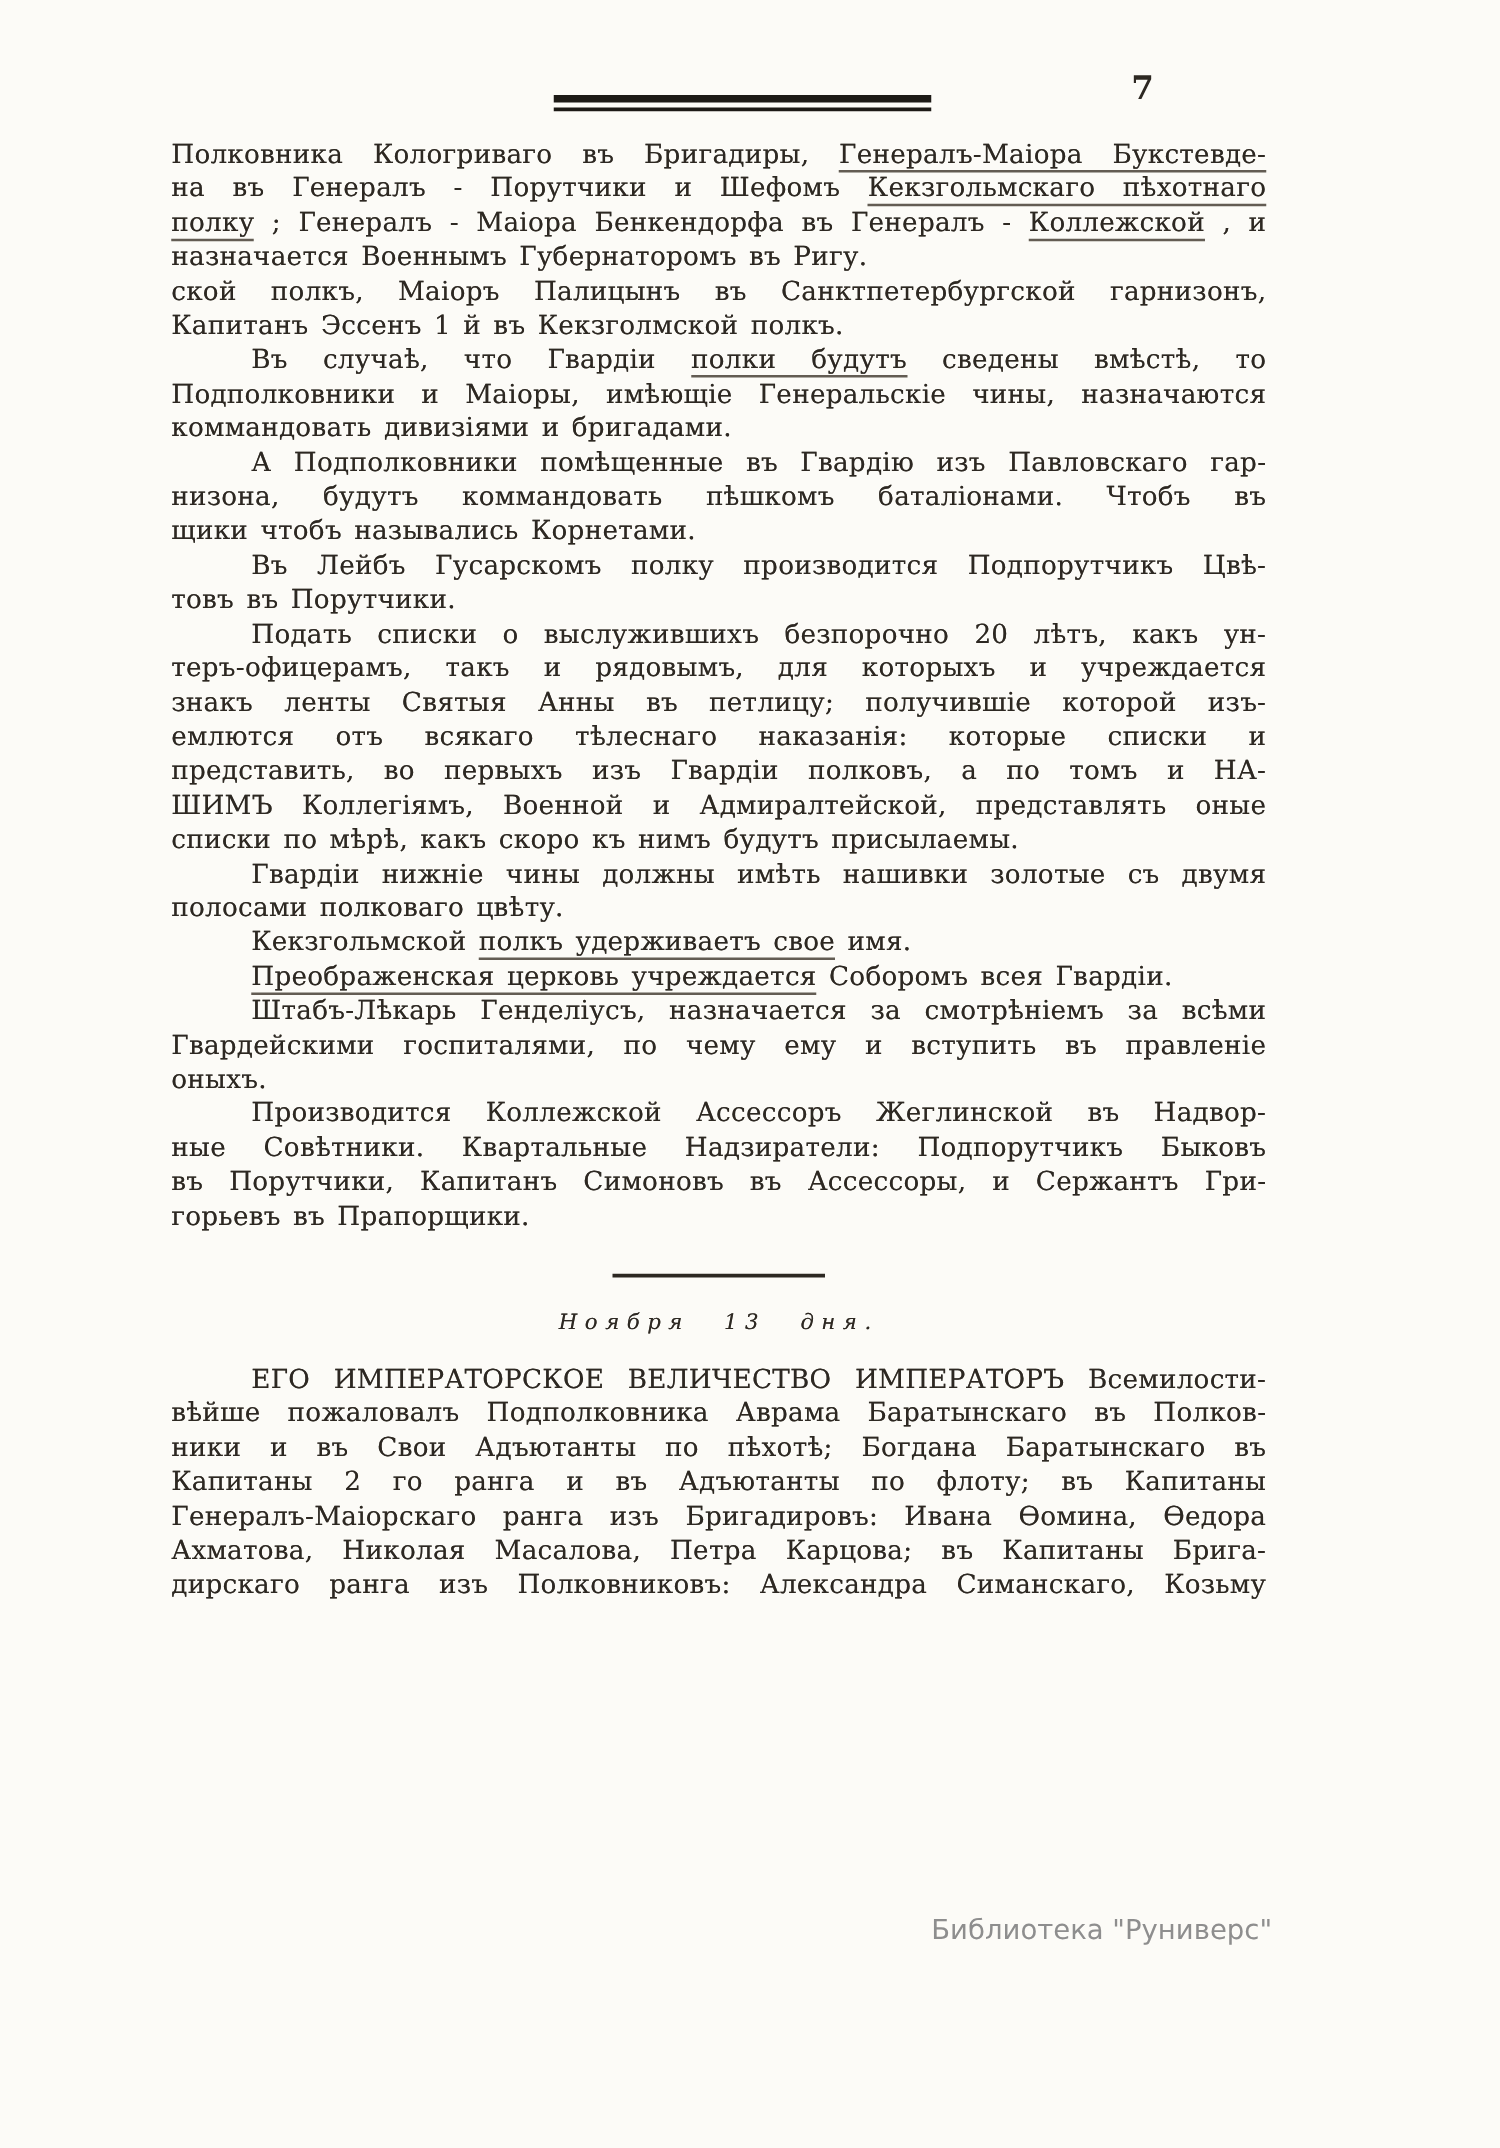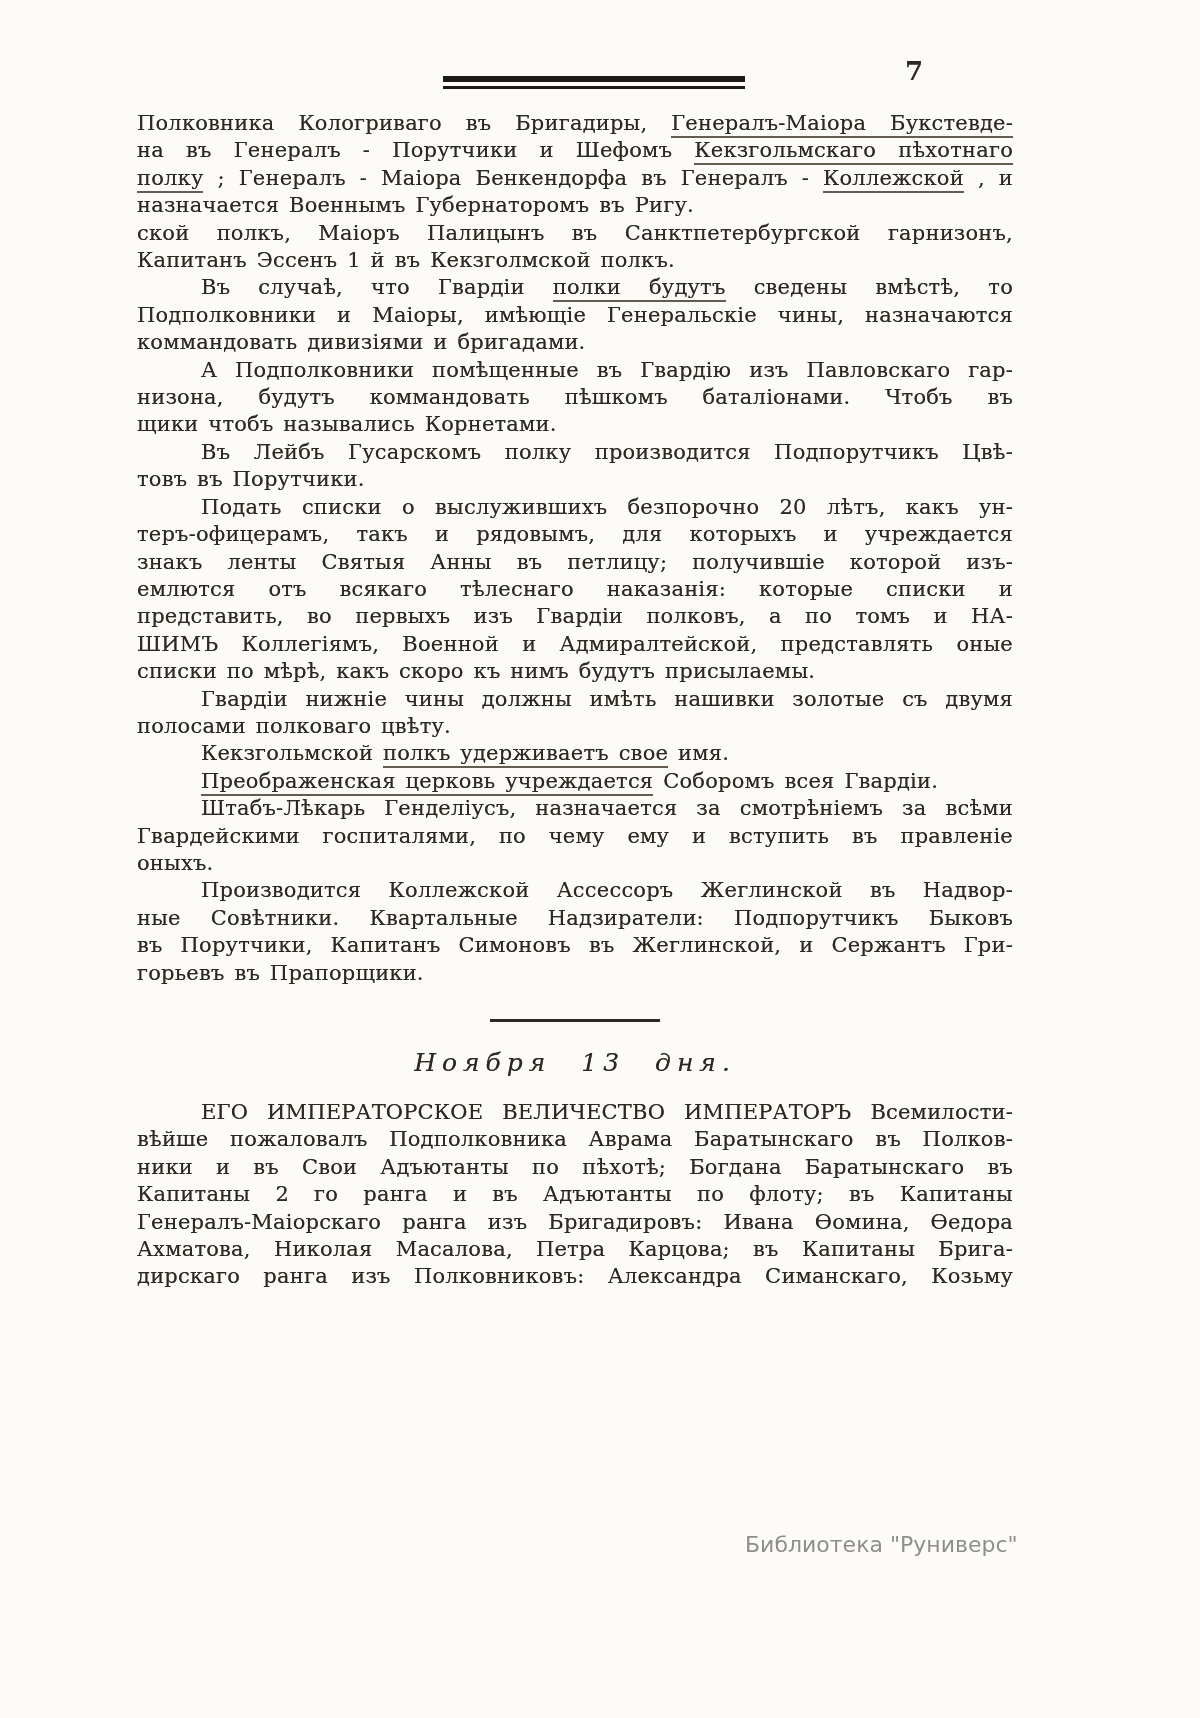--- a/index.html
+++ b/index.html
@@ -59,21 +59,21 @@
   .divider {
     width: 170px;
     height: 0;
     border-top: 3px solid #2d2822;
     margin: 32px auto 0 auto;
   }
   .date-heading {
     margin-top: 26px;
     text-align: center;
     font-style: italic;
-    font-size: 25px;
+    font-size: 17px;
     letter-spacing: 6px;
     word-spacing: 16px;
   }
   .section2 { margin-top: 22px; }
   .watermark {
     position: absolute;
     left: 745px;
     top: 1532px;
     font-family: "DejaVu Sans", "Liberation Sans", sans-serif;
     font-size: 22px;
@@ -113,21 +113,21 @@
         <div class="line last"><span>списки по мѣрѣ, какъ скоро къ нимъ будутъ присылаемы.</span></div>
         <div class="line indent"><span>Гвардіи нижніе чины должны имѣть нашивки золотые съ двумя</span></div>
         <div class="line last"><span>полосами полковаго цвѣту.</span></div>
         <div class="line indent last"><span>Кекзгольмской </span><span class="annot">полкъ удерживаетъ свое</span><span> имя.</span></div>
         <div class="line indent last"><span class="annot">Преображенская церковь учреждается</span><span> Соборомъ всея Гвардіи.</span></div>
         <div class="line indent"><span>Штабъ-Лѣкарь Генделіусъ, назначается за смотрѣніемъ за всѣми</span></div>
         <div class="line"><span>Гвардейскими госпиталями, по чему ему и вступить въ правленіе</span></div>
         <div class="line last"><span>оныхъ.</span></div>
         <div class="line indent"><span>Производится Коллежской Ассессоръ Жеглинской въ Надвор-</span></div>
         <div class="line"><span>ные Совѣтники. Квартальные Надзиратели: Подпорутчикъ Быковъ</span></div>
-        <div class="line"><span>въ Порутчики, Капитанъ Симоновъ въ Жеглинской, и Сержантъ Гри-</span></div>
+        <div class="line"><span>въ Порутчики, Капитанъ Симоновъ въ Ассессоры, и Сержантъ Гри-</span></div>
         <div class="line last"><span>горьевъ въ Прапорщики.</span></div>
       </div>
     <div class="divider"></div>
     <div class="date-heading">Ноября 13 дня.</div>
     <div id="section2" class="section2">
         <div class="line indent"><span>ЕГО ИМПЕРАТОРСКОЕ ВЕЛИЧЕСТВО ИМПЕРАТОРЪ Всемилости-</span></div>
         <div class="line"><span>вѣйше пожаловалъ Подполковника Аврама Баратынскаго въ Полков-</span></div>
         <div class="line"><span>ники и въ Свои Адъютанты по пѣхотѣ; Богдана Баратынскаго въ</span></div>
         <div class="line"><span>Капитаны 2 го ранга и въ Адъютанты по флоту; въ Капитаны</span></div>
         <div class="line"><span>Генералъ-Маіорскаго ранга изъ Бригадировъ: Ивана Ѳомина, Ѳедора</span></div>

